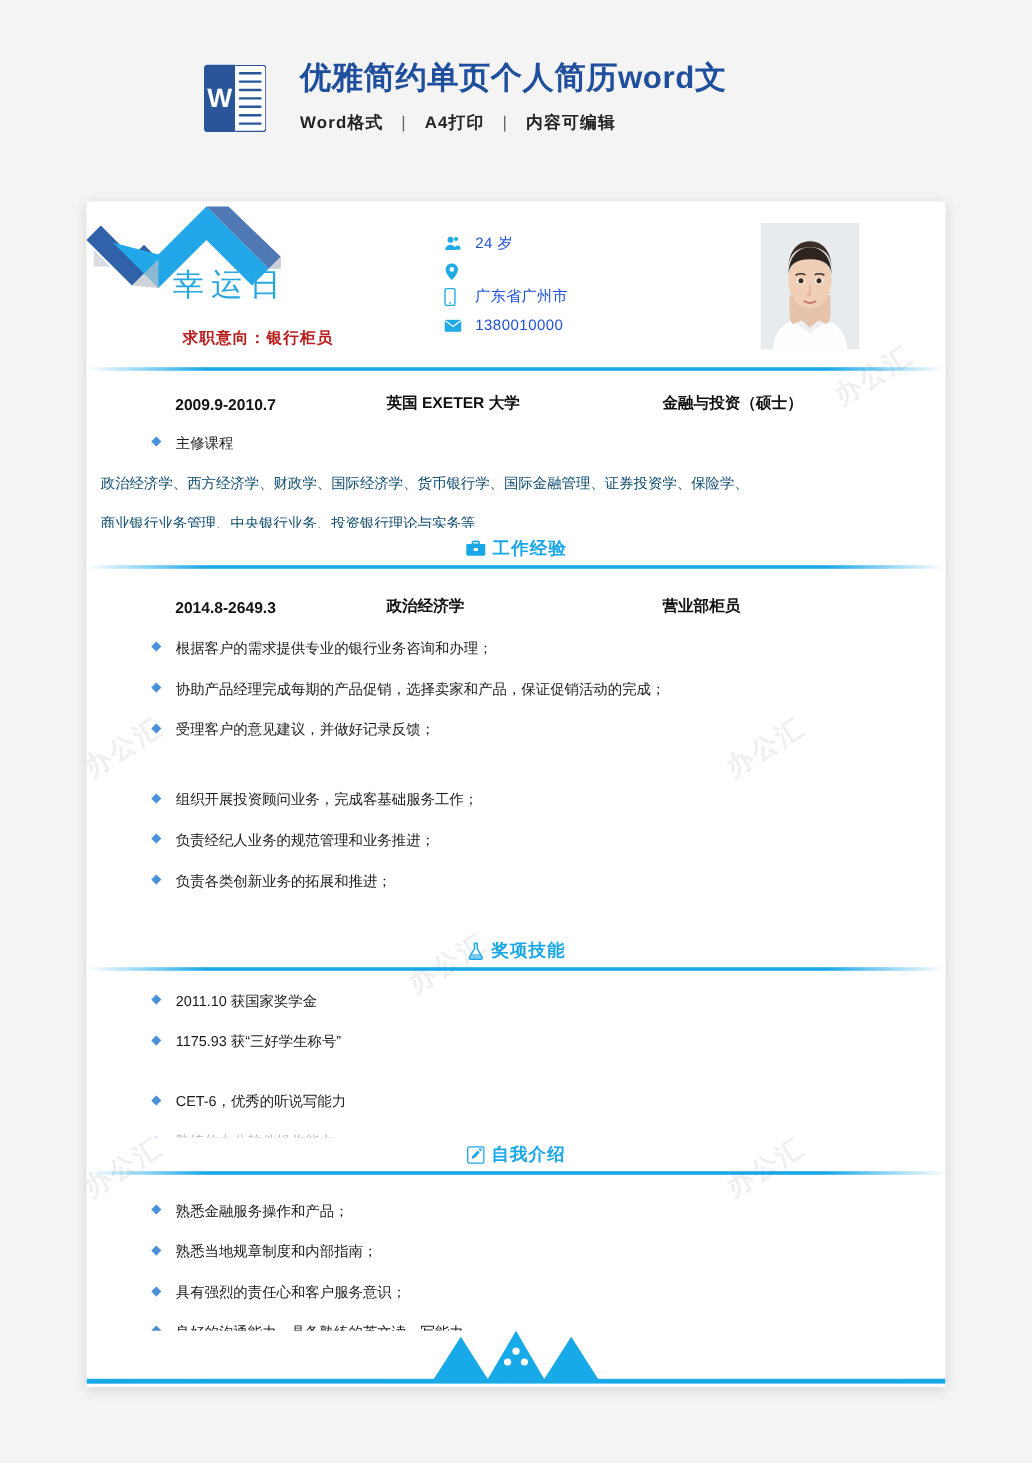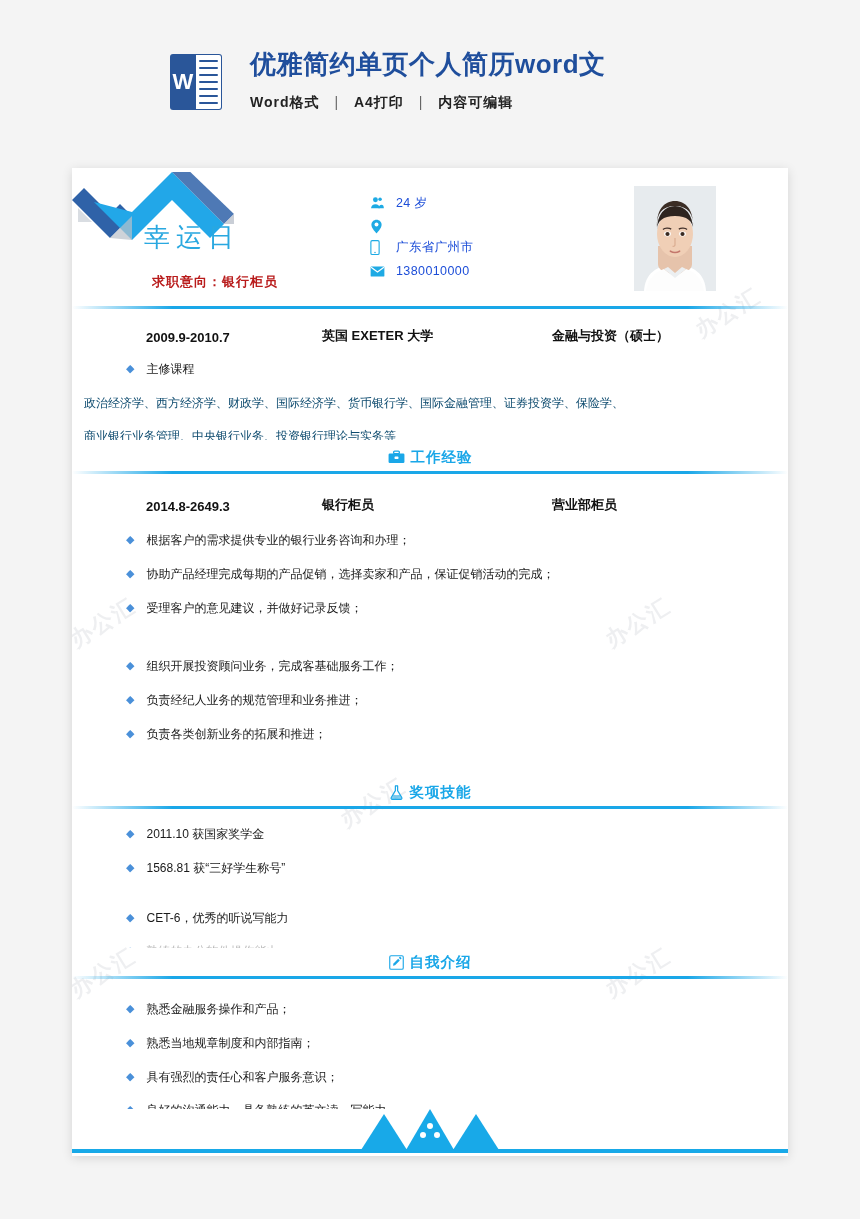--- a/index.html
+++ b/index.html
@@ -218,21 +218,21 @@
             <rect x="7" y="6.6" width="4" height="2.6" rx=".6" fill="#ffffff"></rect>
           </svg>
       </span>
       <span class="slabel">工作经验</span>
     </div>
     <div class="sec-rule"></div>
 
     <div style="margin-top:22px;">
       <div class="entry-row">
         <span class="e-date">2014.8-2649.3</span>
-        <span class="e-org">银行柜员</span>
+        <span class="e-org">政治经济学</span>
         <span class="e-role">营业部柜员</span>
       </div>
       <div class="bullet" style="margin:18px 0 0 54px;">
         <span class="bdot">◆</span>
         <span>根据客户的需求提供专业的银行业务咨询和办理；</span>
       </div>
       <div class="bullet" style="margin:17px 0 0 54px;">
         <span class="bdot">◆</span>
         <span>协助产品经理完成每期的产品促销，选择卖家和产品，保证促销活动的完成；</span>
       </div>
@@ -269,21 +269,21 @@
       <span class="slabel">奖项技能</span>
     </div>
     <div class="sec-rule"></div>
 
     <div class="bullet" style="margin:17px 0 0 54px;">
       <span class="bdot">◆</span>
       <span>2011.10   获国家奖学金</span>
     </div>
     <div class="bullet" style="margin:17px 0 0 54px;">
       <span class="bdot">◆</span>
-      <span>1568.81   获“三好学生称号”</span>
+      <span>1175.93   获“三好学生称号”</span>
     </div>
     <div class="bullet" style="margin:33px 0 0 54px;">
       <span class="bdot">◆</span>
       <span>CET-6，优秀的听说写能力</span>
     </div>
     <div class="bullet clip" style="margin:17px 0 0 54px;height:5px;opacity:.32;">
       <span class="bdot">◆</span>
       <span>熟练的办公软件操作能力</span>
     </div>
   </div>

